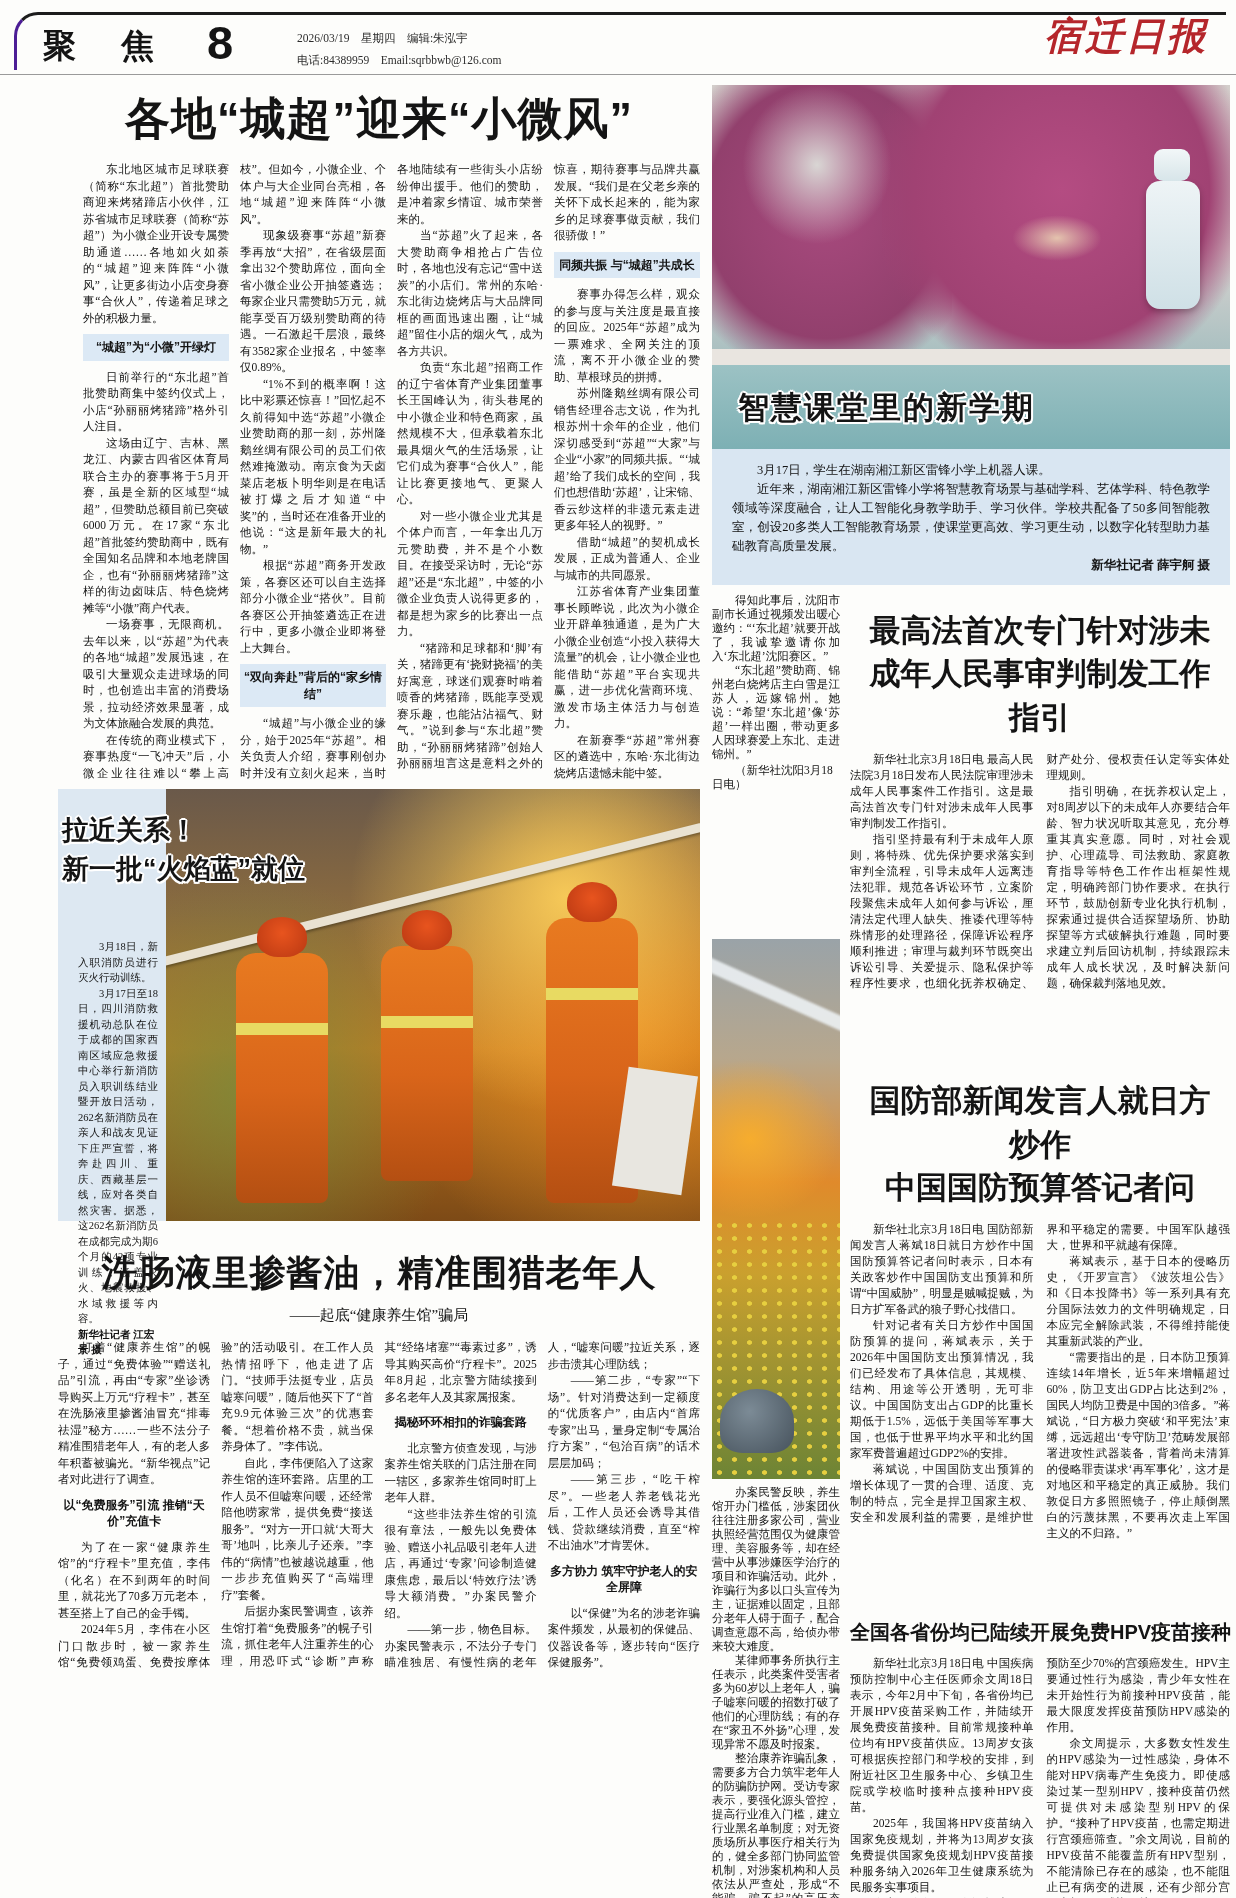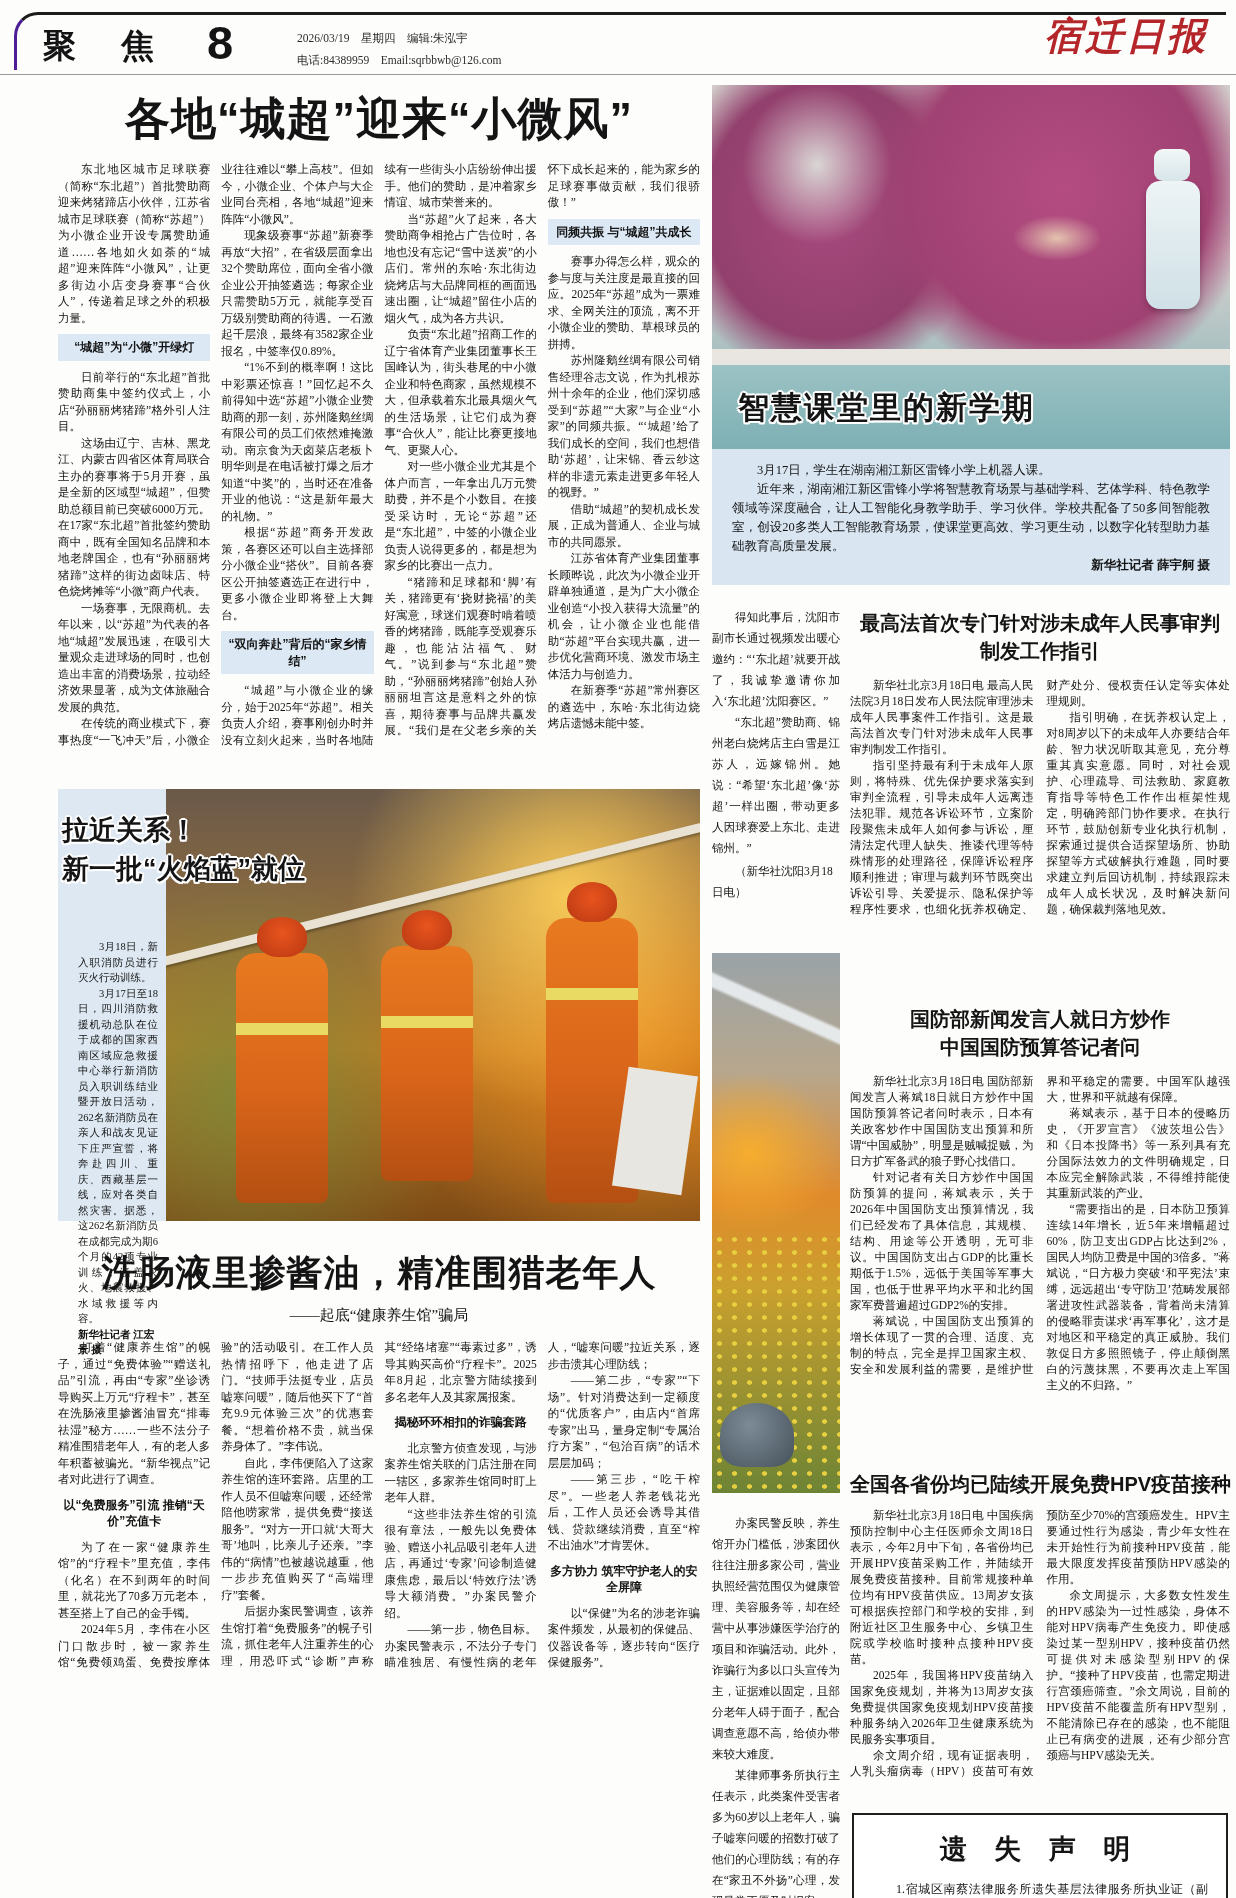--- a/index.html
+++ b/index.html
@@ -25,23 +25,23 @@
   .zone-right { flex:1; display:flex; flex-direction:column; min-width:0; }
   .zr-bottom { display:flex; gap:10px; flex:1; margin-top:8px; }
   .strip { width:128px; flex:none; display:flex; flex-direction:column; }
   .subzone { flex:1; display:flex; flex-direction:column; min-width:0; }
 
   
   p.p { margin:0; text-indent:2em; text-align:justify; }
   .end { margin:2px 0 0; text-indent:2em; }
   .body-cols4 { column-count:4; column-gap:11px; font-size:11.5px; line-height:16.5px; }
   .body-cols2 { column-count:2; column-gap:13px; font-size:11.5px; line-height:16px; }
-  .strip-text { font-size:11.5px; line-height:21px;margin-top:14px; }
-
-  .main-article .body-cols4 { height:620px; overflow:hidden; }
+  .strip-text { font-size:11.5px; line-height:14px; }
+
+  .main-article .body-cols4 { height:620px; overflow:hidden;margin-left:25px; }
   .main-article .sub { background:#dce9f5; text-align:center; font-weight:bold; font-size:12px;
         padding:5px 2px; margin:8px 0; text-indent:0; break-inside:avoid; font-family:"Liberation Sans",sans-serif; }
   .headline-1 { font-family:"Liberation Sans",sans-serif; font-weight:900; font-size:45px;
         text-align:center; letter-spacing:1px; margin:4px 0 12px; }
 
   
   .fire-row { position:relative; display:flex; height:432px; margin-top:8px; }
   .fire-left { width:108px; flex:none; background:#dde8f2; padding:150px 8px 10px 20px;
         font-size:10.5px; line-height:15.5px; display:flex; flex-direction:column; }
   .fire-title { position:absolute; left:4px; top:22px; width:360px; z-index:5;
@@ -88,21 +88,21 @@
   .pc-robot-head { position:absolute; right:40px; top:64px; width:36px; height:32px; border-radius:9px;
         background:linear-gradient(#f2f7f8,#d7e5e9); }
   .pc-title { position:absolute; left:26px; bottom:20px; font-family:"Liberation Sans",sans-serif;
         font-weight:900; font-size:31px; letter-spacing:2px;
         text-shadow:2px 0 #fff,-2px 0 #fff,0 2px #fff,0 -2px #fff,1.5px 1.5px #fff,-1.5px -1.5px #fff,1.5px -1.5px #fff,-1.5px 1.5px #fff; }
   .caption { background:#d9e6f2; padding:12px 20px 10px; font-size:12.5px; line-height:19px; }
   .caption p { margin:0; text-indent:2em; text-align:justify; }
   .caption .byline { text-align:right; font-weight:bold; text-indent:0; }
 
   
-  .art-head2 { font-family:"Liberation Sans",sans-serif; font-weight:900; font-size:20px; line-height:1.4;
+  .art-head2 { font-family:"Liberation Sans",sans-serif; font-weight:900; font-size:31px; line-height:1.4;
         text-align:center; margin:16px 6px 12px; }
   .art-head3 { font-family:"Liberation Sans",sans-serif; font-weight:900; font-size:20px; line-height:1.3;
         text-align:center; margin:14px 0 10px; letter-spacing:0px; white-space:nowrap; }
 
   
   .strip-photo { position:relative; height:540px; margin:6px 0; overflow:hidden;
         background:linear-gradient(180deg,#9aa3a8 0%,#b7a78d 22%,#e08a2b 45%,#caa02e 62%,#6d8435 100%); }
   .sp-flowers { position:absolute; left:0; right:0; bottom:0; height:260px;
         background-image:radial-gradient(#e7cf3f 2.2px, rgba(231,207,63,0) 3px); background-size:15px 13px; }
   .sp-jet { position:absolute; left:-30px; top:60px; width:240px; height:14px; background:rgba(240,245,248,.85);

